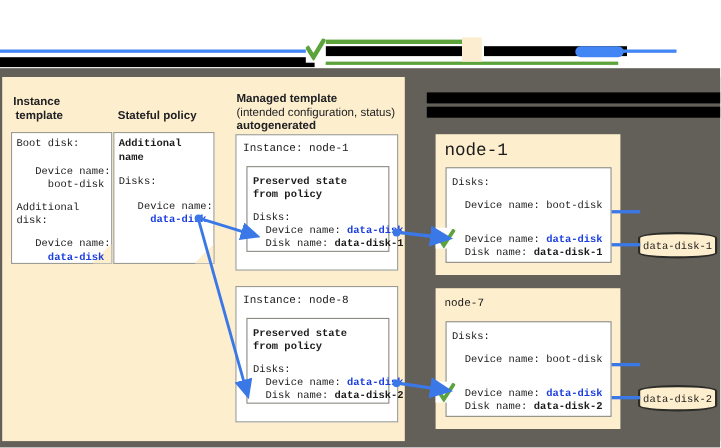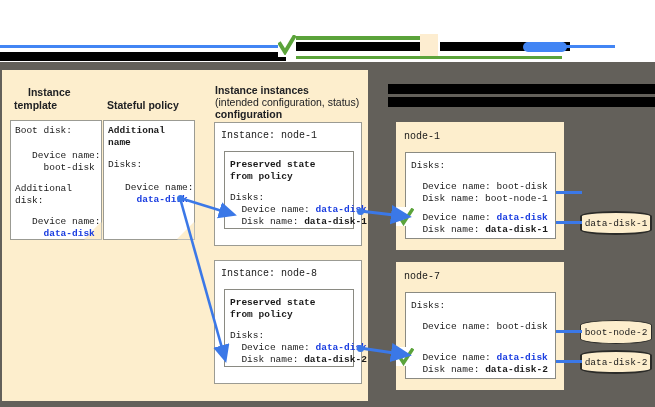--- a/index.html
+++ b/index.html
@@ -244,21 +244,21 @@
 
     <div class="legend-redact" style="left:440px; top:11px; width:130px; height:9px;"></div>
     <div class="legend-blue-blob" style="left:523px; top:11px; width:44px; height:10px;"></div>
     <div class="legend-blue-line" style="left:560px; top:14px; width:55px; height:3px;"></div>
   </div>
 
   <div class="dark-frame"></div>
 
   <div class="panel-left"></div>
 
-  <div class="sec-head bold" style="left:28px; top:86px;">Instance</div>
+  <div class="sec-head bold" style="left:12px; top:86px;">Instance</div>
   <div class="sec-head bold" style="left:14px; top:99px;">template</div>
 
   <div class="doc-card" style="left:10px; top:120px; width:92px; height:120px;">
     <div class="doc-fold"></div>
     <div class="doc-fold-inner"></div>
   </div>
   <div class="mono" style="left:15px; top:125px;">Boot disk:</div>
   <div class="mono" style="left:15px; top:150px;">   Device name:</div>
   <div class="mono" style="left:15px; top:162px;">     boot-disk</div>
   <div class="mono" style="left:15px; top:183px;">Additional</div>
@@ -271,23 +271,23 @@
   <div class="doc-card" style="left:103px; top:120px; width:92px; height:120px;">
     <div class="doc-fold"></div>
     <div class="doc-fold-inner"></div>
   </div>
   <div class="mono b" style="left:108px; top:125px;">Additional</div>
   <div class="mono b" style="left:108px; top:137px;">name</div>
   <div class="mono" style="left:108px; top:159px;">Disks:</div>
   <div class="mono" style="left:108px; top:182px;">   Device name:</div>
   <div class="mono blue" style="left:108px; top:194px;">     data-disk</div>
 
-  <div class="sec-head bold" style="left:215px; top:84px;">Instance instances</div>
+  <div class="sec-head bold" style="left:215px; top:84px;">Managed template</div>
   <div class="sec-head" style="left:215px; top:96px;">(intended configuration, status)</div>
-  <div class="sec-head bold" style="left:215px; top:108px;">configuration</div>
+  <div class="sec-head bold" style="left:215px; top:108px;">autogenerated</div>
 
   <div class="plain-card" style="left:214px; top:122px; width:148px; height:124px;"></div>
   <div class="mono" style="left:221px; top:130px; font-size:10px;">Instance: node-1</div>
   <div class="inner-card" style="left:224px; top:151px; width:130px; height:78px;"></div>
   <div class="mono b" style="left:230px; top:159px;">Preserved state</div>
   <div class="mono b" style="left:230px; top:171px;">from policy</div>
   <div class="mono" style="left:230px; top:192px;">Disks:</div>
   <div class="mono" style="left:230px; top:204px;"><span>  Device name: </span><span class="mono blue" style="position:static;">data-disk</span></div>
   <div class="mono" style="left:230px; top:216px;"><span>  Disk name: </span><span class="mono b" style="position:static;">data-disk-1</span></div>
 
@@ -298,25 +298,24 @@
   <div class="mono b" style="left:230px; top:309px;">from policy</div>
   <div class="mono" style="left:230px; top:330px;">Disks:</div>
   <div class="mono" style="left:230px; top:342px;"><span>  Device name: </span><span class="mono blue" style="position:static;">data-disk</span></div>
   <div class="mono" style="left:230px; top:354px;"><span>  Disk name: </span><span class="mono b" style="position:static;">data-disk-2</span></div>
 
   <div class="panel-right-bg"></div>
   <div class="redact" style="left:388px; top:84px; width:267px; height:10px;"></div>
   <div class="redact" style="left:388px; top:97px; width:267px; height:10px;"></div>
 
   <div class="node-card" style="left:396px; top:122px; width:168px; height:128px;"></div>
-  <div class="mono" style="left:404px; top:131px; font-size:10px;">node-1</div>
+  <div class="mono" style="left:404px; top:131px; font-size:16px;">node-1</div>
   <div class="inner-card" style="left:405px; top:152px; width:151px; height:87px;"></div>
   <div class="mono" style="left:411px; top:160px;">Disks:</div>
   <div class="mono" style="left:411px; top:181px;">  Device name: boot-disk</div>
-  <div class="mono" style="left:411px; top:193px;">  Disk name: boot-node-1</div>
   <div class="mono" style="left:411px; top:212px;"><span>  Device name: </span><span class="mono blue" style="position:static;">data-disk</span></div>
   <div class="mono" style="left:411px; top:224px;"><span>  Disk name: </span><span class="mono b" style="position:static;">data-disk-1</span></div>
 
   <div class="check-badge" style="left:396px; top:207px;">
     <svg width="17" height="18" viewBox="0 0 17 18" aria-hidden="true">
       <path d="M2 8 L6.5 15 L15 2" stroke="#5ba33a" stroke-width="3.4" fill="none" stroke-linecap="square" stroke-linejoin="miter"></path>
     </svg>
   </div>
 
   <div class="node-card" style="left:396px; top:262px; width:168px; height:128px;"></div>
@@ -329,23 +328,20 @@
 
   <div class="check-badge" style="left:396px; top:347px;">
     <svg width="17" height="18" viewBox="0 0 17 18" aria-hidden="true">
       <path d="M2 8 L6.5 15 L15 2" stroke="#5ba33a" stroke-width="3.4" fill="none" stroke-linecap="square" stroke-linejoin="miter"></path>
     </svg>
   </div>
 
   <div class="cyl strong" style="left:580px; top:211px; width:72px; height:24px;">
     <span class="cyl-label">data-disk-1</span>
   </div>
-  <div class="cyl" style="left:580px; top:320px; width:72px; height:24px;">
-    <span class="cyl-label">boot-node-2</span>
-  </div>
   <div class="cyl strong" style="left:580px; top:350px; width:72px; height:24px;">
     <span class="cyl-label">data-disk-2</span>
   </div>
 
   <div class="conn" style="left:556px; top:191px; width:26px; height:3px;"></div>
   <div class="conn" style="left:556px; top:221px; width:26px; height:3px;"></div>
   <div class="conn" style="left:556px; top:330px; width:26px; height:3px;"></div>
   <div class="conn" style="left:556px; top:360px; width:26px; height:3px;"></div>
 
   <svg class="svg-layer">

